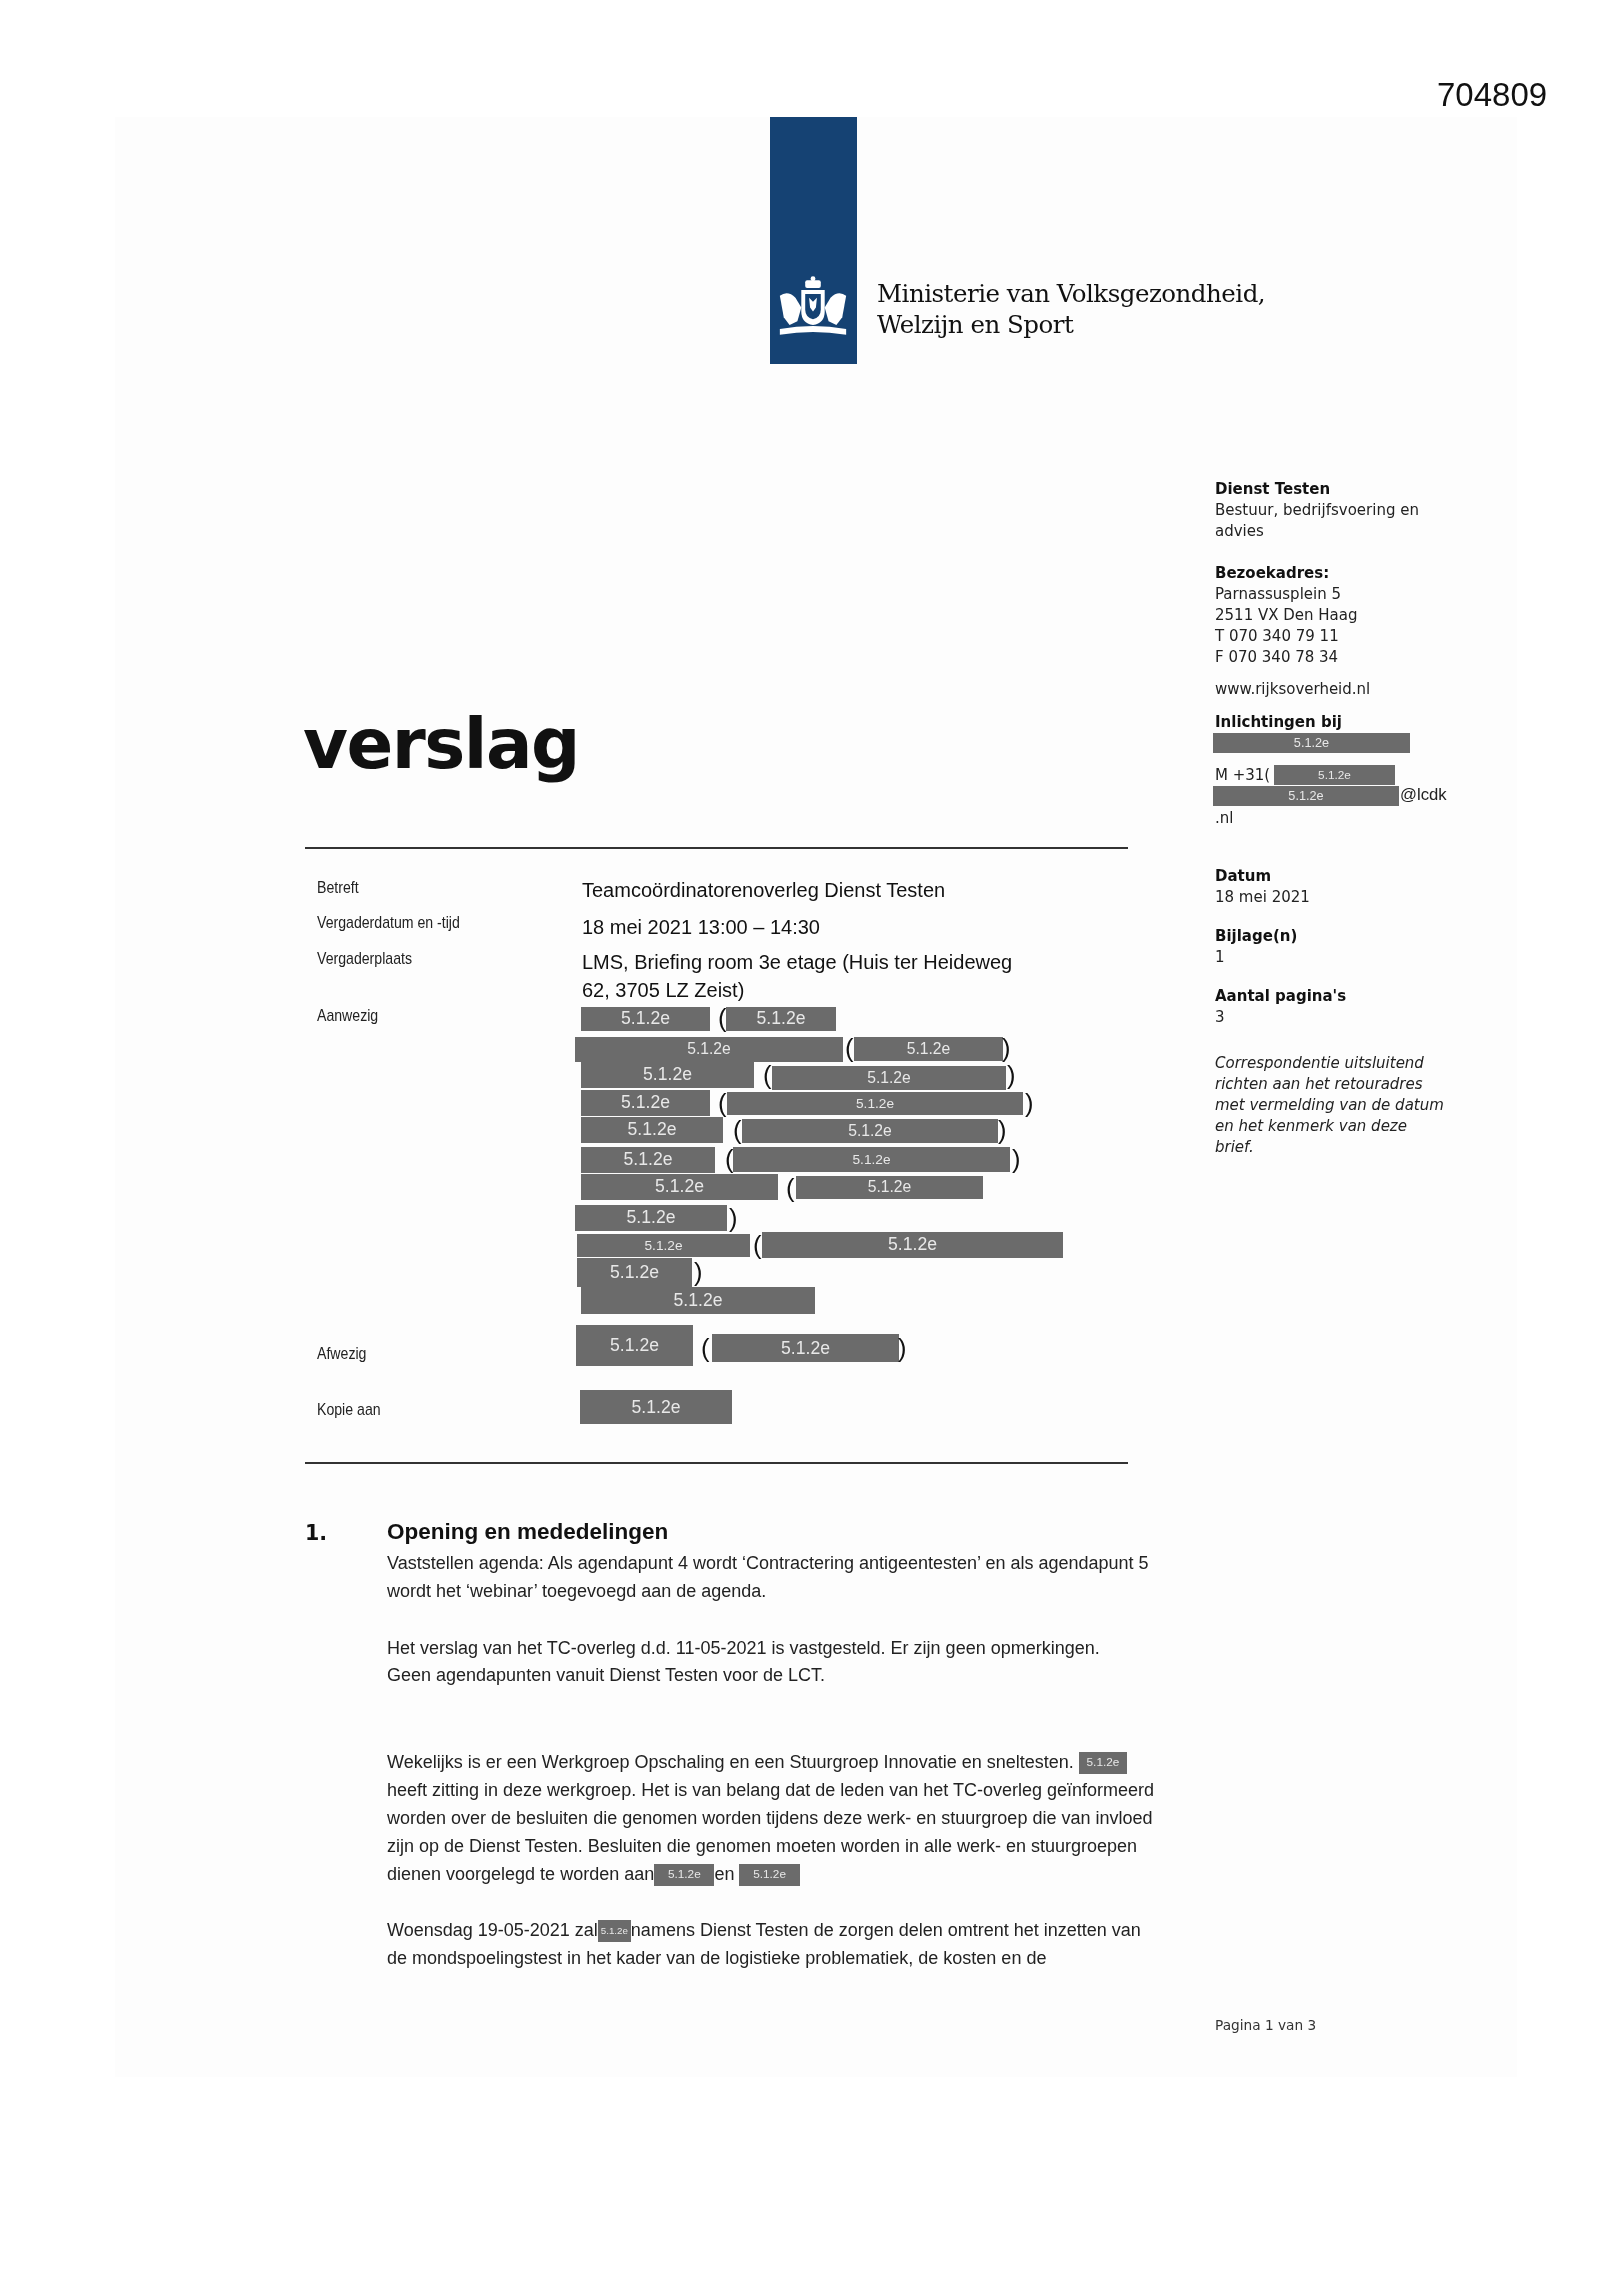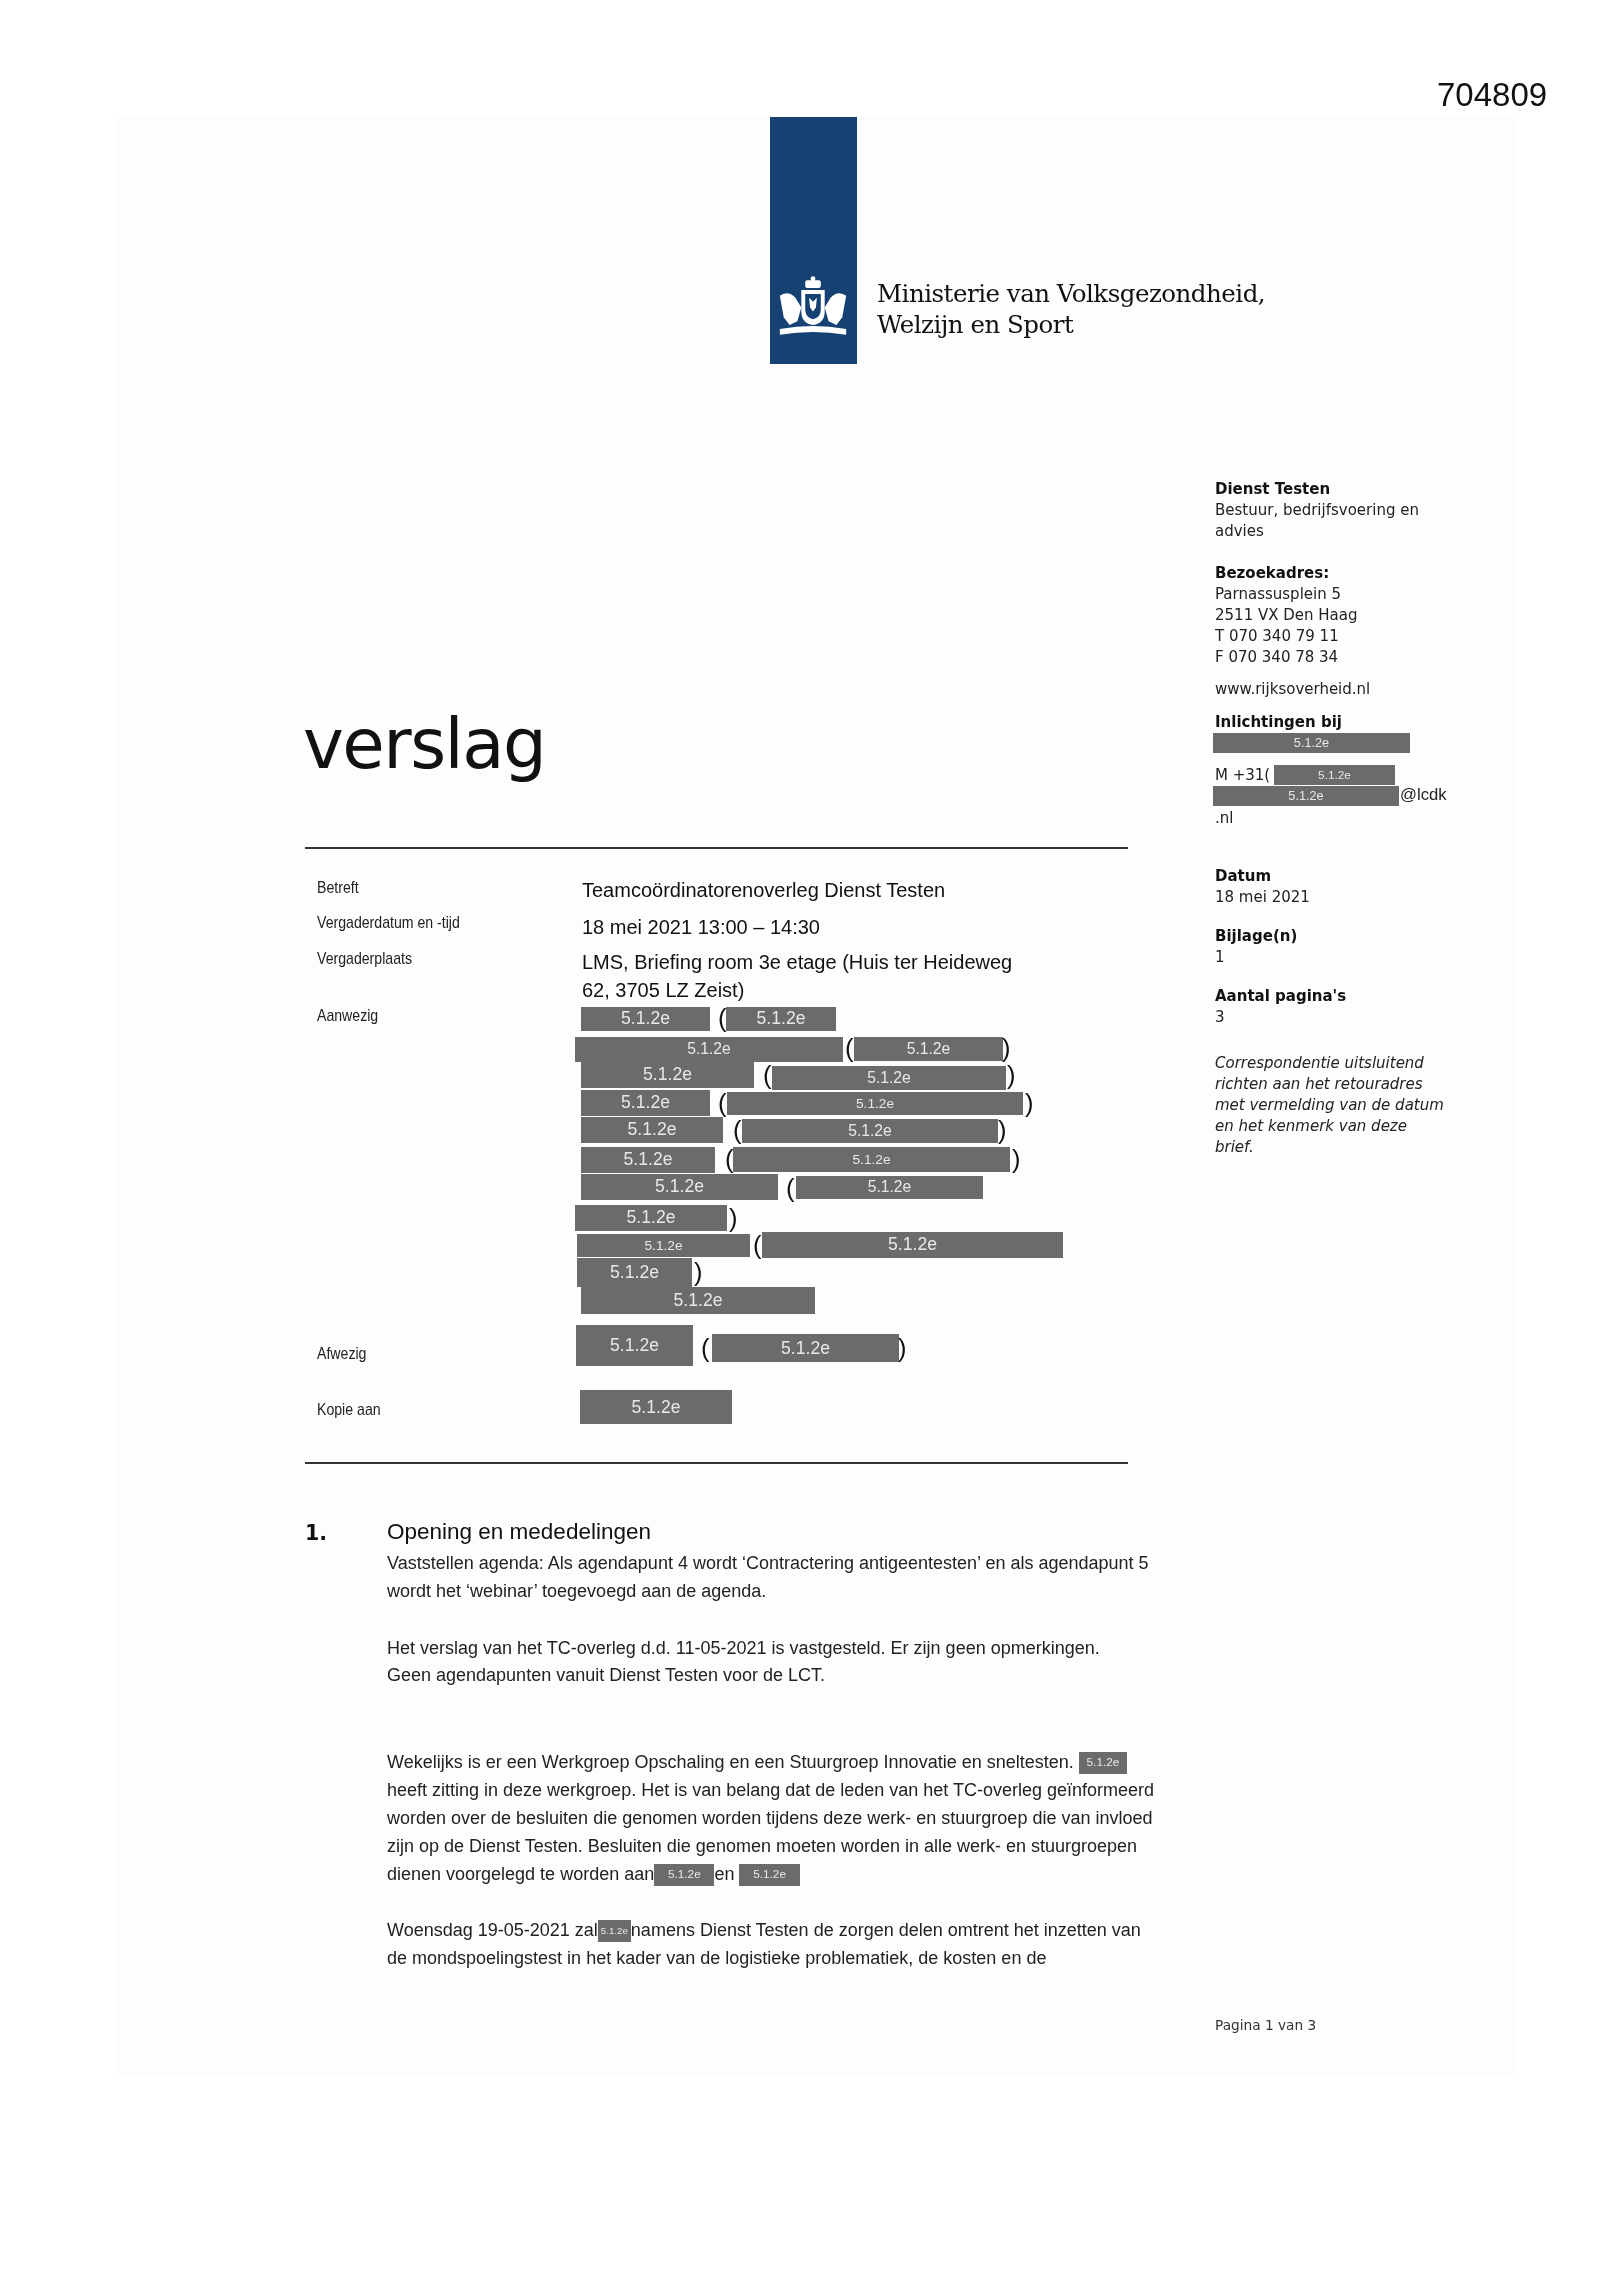--- a/index.html
+++ b/index.html
@@ -7,29 +7,29 @@
          font-family:"DejaVu Sans", sans-serif; color:#111; }
   .page-bg { position:absolute; left:115px; top:117px; width:1402px; height:1960px; background:#fdfdfd; }
   .abs { position:absolute; white-space:nowrap; }
   .docnum { left:1437px; top:76px; font-family:"Liberation Sans", sans-serif; font-size:33px; color:#111; }
   .logo-bar { left:770px; top:117px; width:87px; height:247px; background:#154273; }
   .crest { left:774px; top:276px; width:78px; height:67px; }
   .ministry { left:877px; top:278px; font-family:"DejaVu Serif", serif; font-size:24.5px; line-height:31px; color:#111; letter-spacing:-0.5px; }
   .sb { font-family:"DejaVu Sans", sans-serif; font-size:15px; line-height:21px; color:#222; }
   .sb b { color:#111; }
   .sb i { font-style:italic; }
-  .title { left:303px; top:704px; font-family:"DejaVu Sans", sans-serif; font-size:69px; color:#111; letter-spacing:-1.5px; }
+  .title { left:303px; top:704px; font-family:"DejaVu Sans", sans-serif; font-size:69px; color:#111; letter-spacing:-1.5px;font-weight:bold; }
   .hr { position:absolute; left:305px; width:823px; height:2px; background:#333; }
   .lbl { font-family:"Liberation Sans", sans-serif; font-size:15.7px; color:#222; transform:scaleX(0.9); transform-origin:left; }
   .val { font-family:"Liberation Sans", sans-serif; font-size:20px; color:#111; line-height:28px; }
   .red { position:absolute; background:#6b6b6b; color:#e8e8e8; font-family:"Liberation Sans", sans-serif;
          display:flex; align-items:center; justify-content:center; font-size:17.6px; }
   .par { position:absolute; font-family:"Liberation Sans", sans-serif; font-size:25.5px; color:#111; line-height:23.5px; }
   .h1num { left:305px; top:1521px; font-family:"DejaVu Sans", sans-serif; font-weight:bold; font-size:20.6px; }
-  .h1 { left:387px; top:1519px; font-family:"Liberation Sans", sans-serif; font-weight:normal; font-size:22.5px; }
+  .h1 { left:387px; top:1519px; font-family:"Liberation Sans", sans-serif; font-weight:bold; font-size:22.5px; }
   .body-p { position:absolute; left:387px; width:814px; font-family:"Liberation Sans", sans-serif; font-size:18px; line-height:28px; color:#222; }
   .inred { display:inline-block; background:#6b6b6b; color:#e8e8e8; font-size:11.8px; line-height:21.6px; padding:0 7.8px; vertical-align:middle; }
   .footer { left:1215px; top:2017px; font-family:"DejaVu Sans", sans-serif; font-size:13.7px; color:#333; }
 </style>
 </head>
 <body>
 
 <div class="page-bg"></div>
 
 <div class="abs docnum">704809</div>

